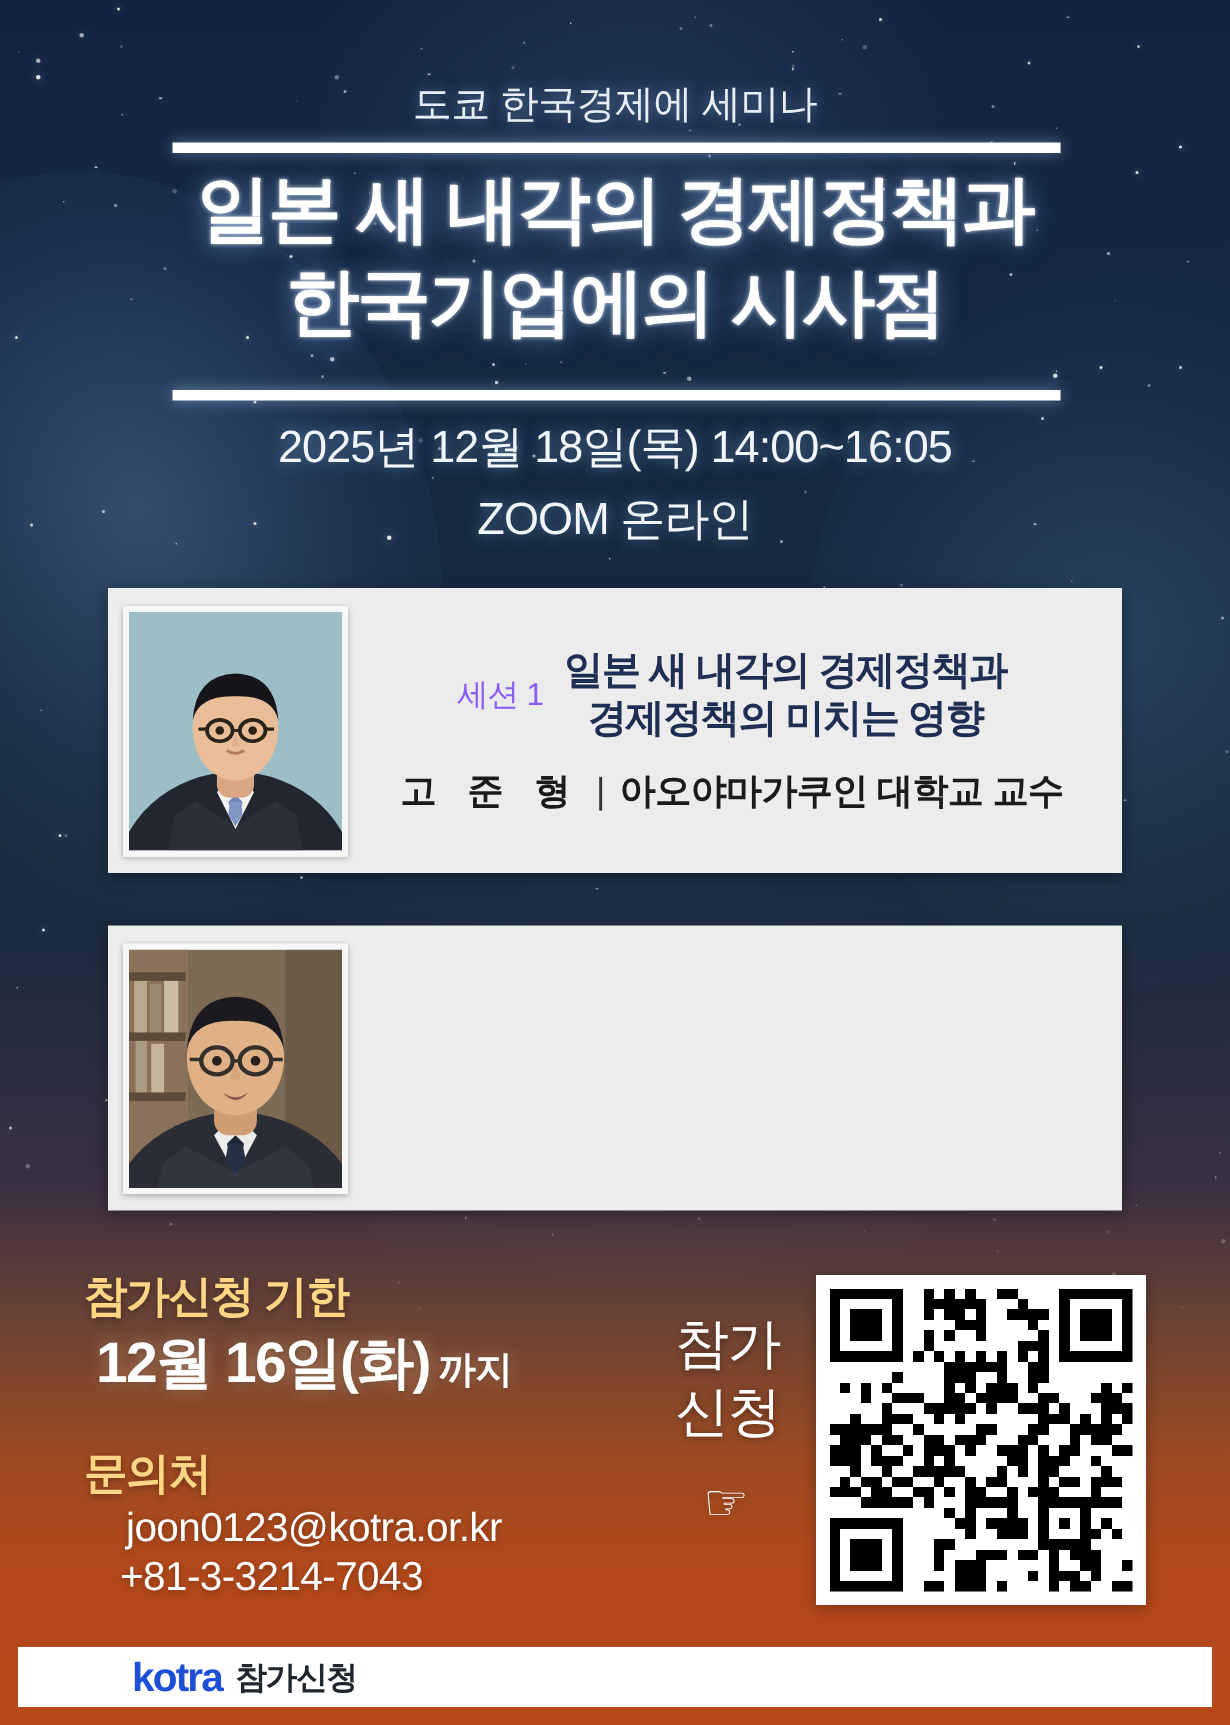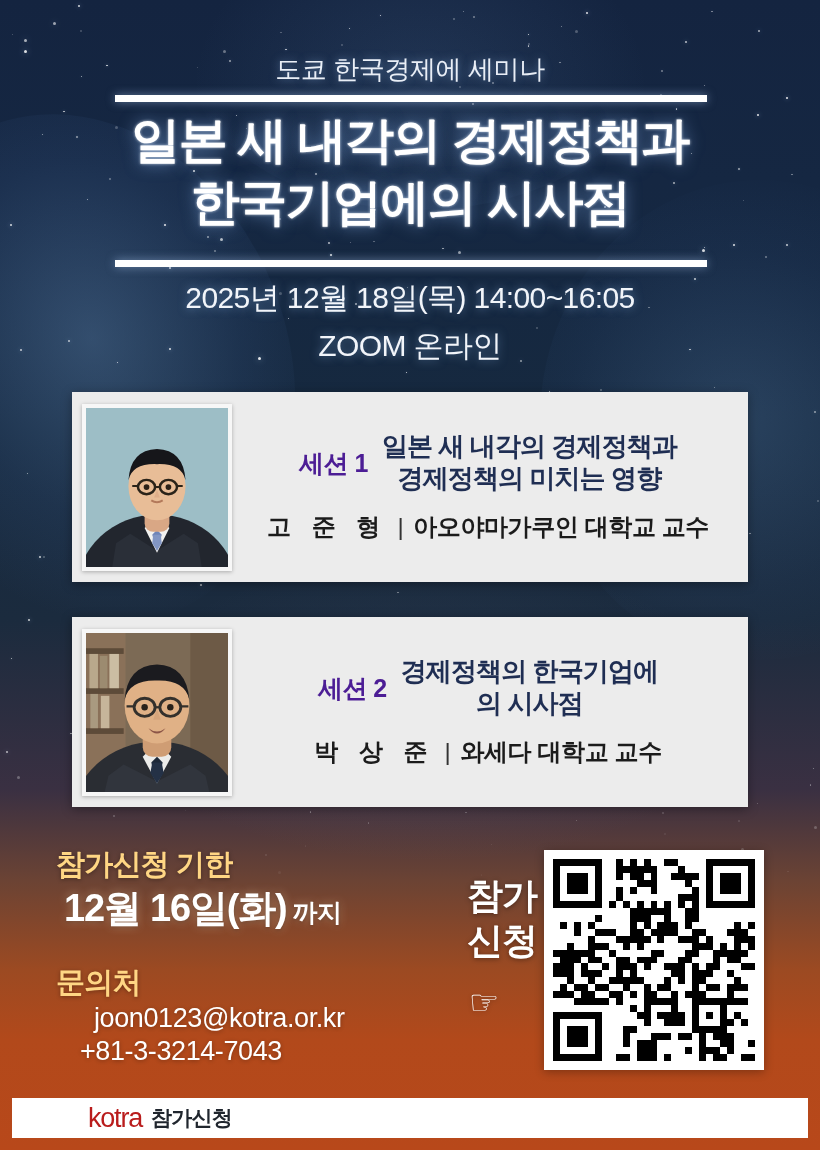--- a/index.html
+++ b/index.html
@@ -157,23 +157,23 @@
 
   .row-top {
     display: flex;
     align-items: center;
     justify-content: center;
     gap: 14px;
     padding-bottom: 6px;
   }
   .sess-badge {
     flex: 0 0 auto;
-    font-size: 25px;
-    font-weight: bold;
-    color: #4c1d95;
+    font-size: 21px;
+    font-weight: normal;
+    color: #8b5cf6;
     letter-spacing: -0.5px;
     white-space: nowrap;
   }
   .sess-title {
     flex: 0 1 auto;
     text-align: center;
     font-size: 26px;
     font-weight: bold;
     line-height: 1.22;
     letter-spacing: -0.9px;
@@ -216,42 +216,42 @@
     position: absolute;
     left: 56px; top: 963px;
     font-size: 29px;
     font-weight: bold;
     letter-spacing: -0.8px;
     color: #ffd684;
     text-shadow: 0 1px 4px rgba(0,0,0,0.35);
   }
   .contact-email {
     position: absolute;
-    left: 94px; top: 1003px;
+    left: 84px; top: 1003px;
     font-size: 27px;
     color: #ffffff;
     letter-spacing: -0.4px;
     text-shadow: 0 1px 4px rgba(0,0,0,0.3);
   }
   .contact-phone {
     position: absolute;
     left: 80px; top: 1036px;
     font-size: 27px;
     color: #ffffff;
     letter-spacing: -0.4px;
     text-shadow: 0 1px 4px rgba(0,0,0,0.3);
   }
 
   .apply-label {
     position: absolute;
     left: 433px; top: 873px;
     width: 104px;
-    text-align: right;
+    text-align: center;
     font-size: 36px;
-    font-weight: bold;
+    font-weight: normal;
     line-height: 1.26;
     letter-spacing: -1px;
     color: #ffffff;
     text-shadow: 0 1px 5px rgba(0,0,0,0.4);
   }
   .hand-icon {
     position: absolute;
     left: 449px; top: 985px;
     width: 70px;
     text-align: center;
@@ -276,22 +276,22 @@
     position: absolute;
     left: 12px; top: 1098px;
     width: 796px; height: 40px;
     background: #ffffff;
     display: flex;
     align-items: center;
     padding-left: 76px;
   }
   .kotra-logo {
     font-size: 27px;
-    font-weight: normal;
-    color: #b91c1c;
+    font-weight: bold;
+    color: #1d4ed8;
     letter-spacing: -1.2px;
   }
   .kotra-sub {
     font-size: 21px;
     font-weight: bold;
     color: #20262e;
     letter-spacing: -0.8px;
     padding-left: 9px;
   }
 </style>
@@ -609,32 +609,20 @@
         <path d="M41 70 q3 -36 34 -37 q31 1 34 37 q-5 -21 -34 -20 q-29 -1 -34 20 Z" fill="#1b1b1f"></path>
         <ellipse cx="62" cy="78" rx="11" ry="9.5" fill="none" stroke="#33302c" stroke-width="3"></ellipse>
         <ellipse cx="89" cy="78" rx="11" ry="9.5" fill="none" stroke="#33302c" stroke-width="3"></ellipse>
         <path d="M73 78 h5" stroke="#33302c" stroke-width="2.4"></path>
         <path d="M51 77 h-8 M100 77 h8" stroke="#33302c" stroke-width="2.4"></path>
         <ellipse cx="62" cy="78" rx="3.4" ry="3.4" fill="#28211a"></ellipse>
         <ellipse cx="89" cy="78" rx="3.4" ry="3.4" fill="#28211a"></ellipse>
         <path d="M75 80 l-4 11 h8 Z" fill="#cf9d74" opacity="0.6"></path>
         <path d="M66 100 q9 7 18 0 q-9 11 -18 0 Z" fill="#8c5547"></path>
       </svg>
-    </div>
-    <div class="card-body">
-      <div class="row-top">
-        <div class="sess-badge">세션 2</div>
-        <div class="sess-title">
-          <div>경제정책의 한국기업에</div>
-          <div>의 시사점</div>
-        </div>
-      </div>
-      <div class="speaker">
-        <span class="nm">박 상 준</span><span class="bar">|</span><span>와세다 대학교 교수</span>
-      </div>
     </div>
   </div>
 
   <div class="deadline-label">참가신청 기한</div>
   <div class="deadline-value">
     <span>12월 16일(화)</span><span class="suffix">까지</span>
   </div>
 
   <div class="contact-label">문의처</div>
   <div class="contact-email">joon0123@kotra.or.kr</div>

